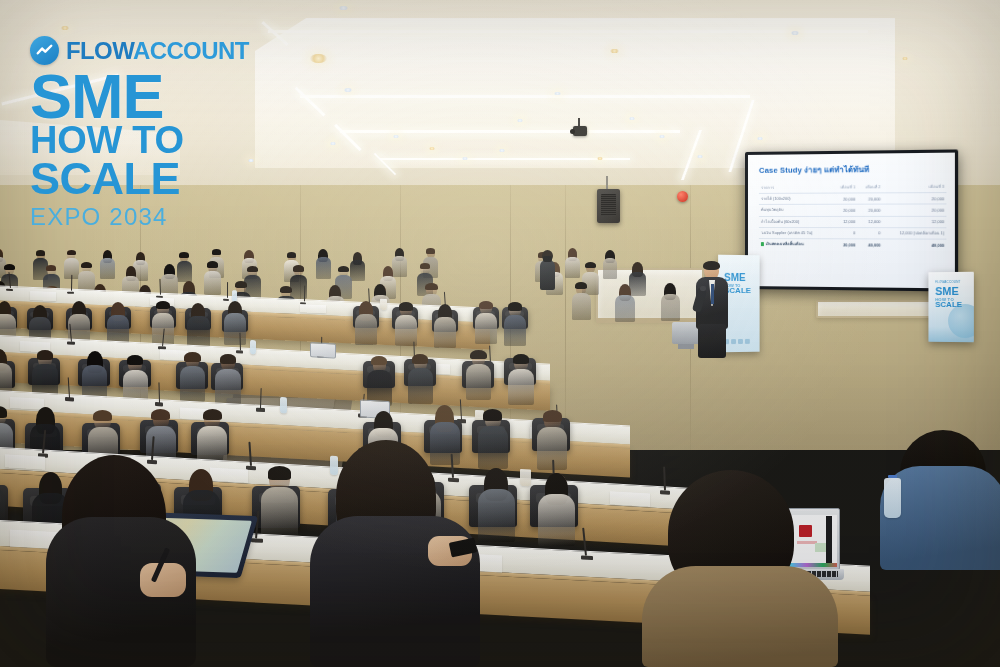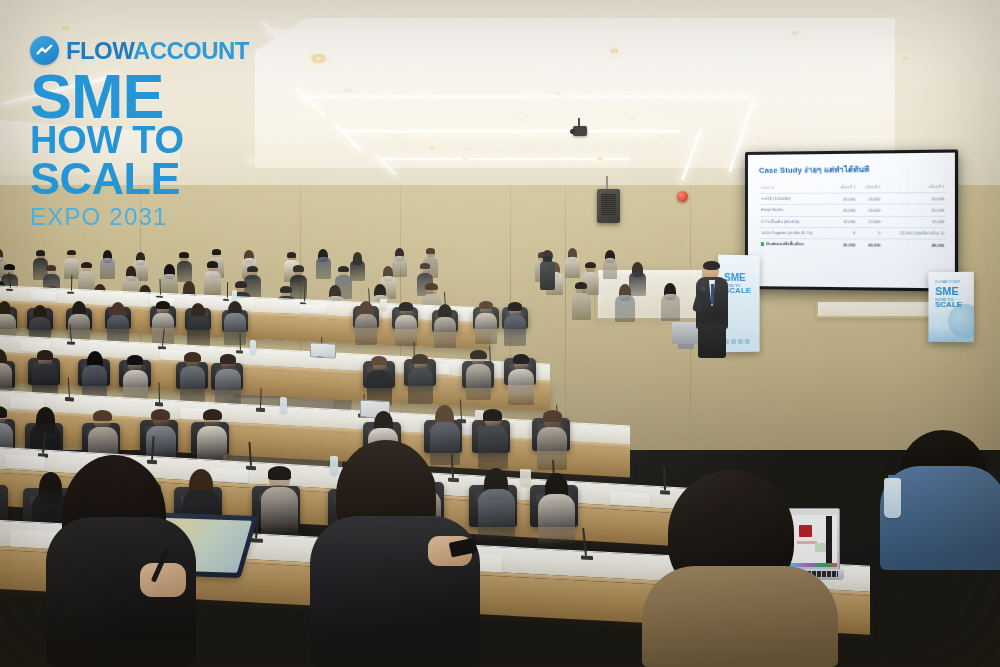--- a/index.html
+++ b/index.html
@@ -967,18 +967,18 @@
       <div class="fa-mark">
         <svg width="19" height="19" viewBox="0 0 24 24" aria-hidden="true">
           <path d="M3.5 15.5 L9 9.5 L13 13.5 L20.5 6" fill="none" stroke="#ffffff" stroke-width="3.1" stroke-linecap="round" stroke-linejoin="round"></path>
         </svg>
       </div>
       <div class="fa-word"><span class="fa-flow">FLOW</span><span class="fa-account">ACCOUNT</span></div>
     </div>
     <div class="sme">SME</div>
     <div class="howto">HOW TO</div>
     <div class="scale">SCALE</div>
-    <div class="expo">EXPO 2031</div>
+    <div class="expo">EXPO 2034</div>
   </div>
 
   <div class="grade"></div>
   <div class="vig"></div>
 </div>
 
 </body></html>

